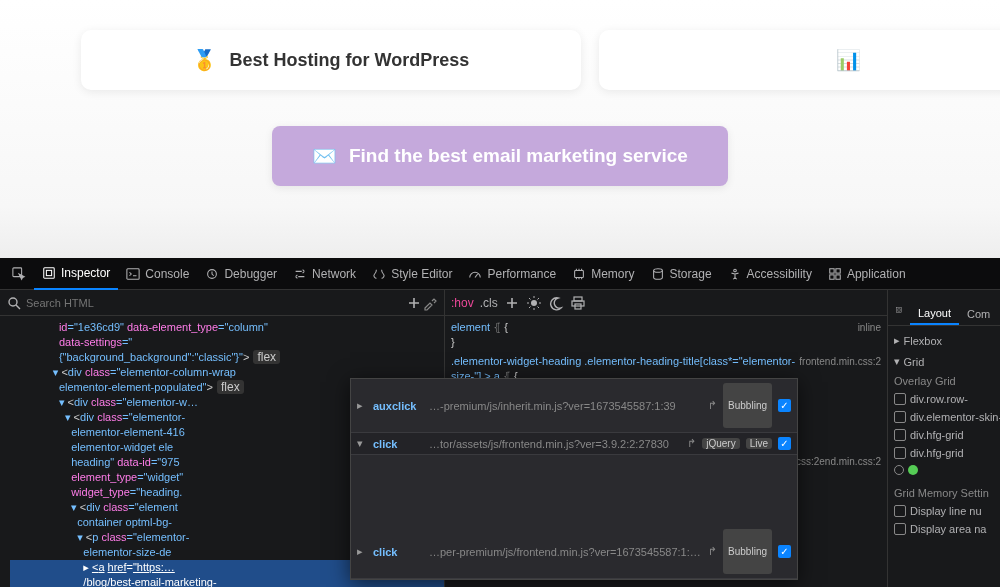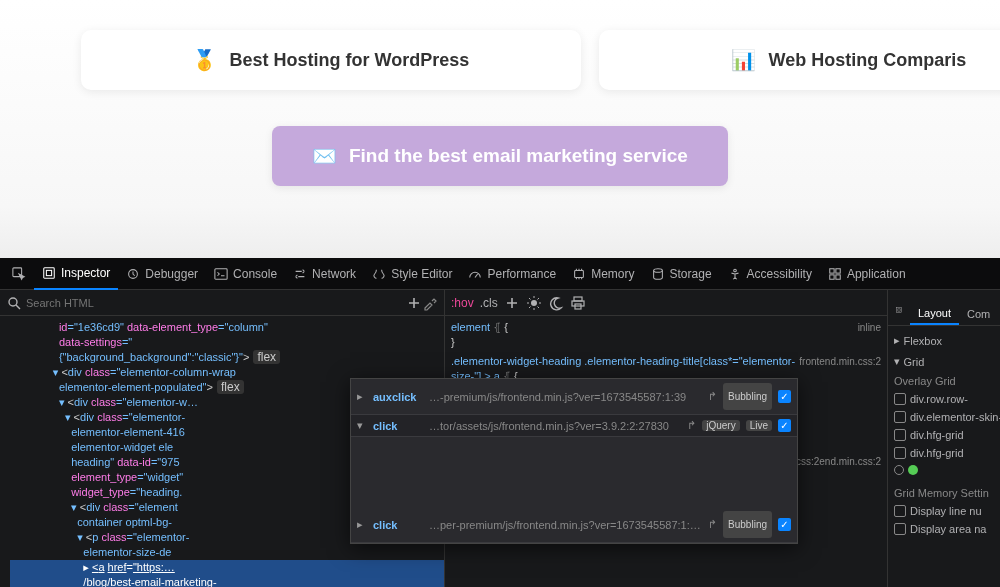--- a/index.html
+++ b/index.html
@@ -54,21 +54,21 @@
 .swatch { display:inline-block; width:10px; height:10px; border-radius:50%; background:#444; border:1px solid #888; margin-right:3px; vertical-align:middle; }
 
 
 .event-popup { position: absolute; left: 350px; top: 378px; width: 448px; background: #2a2a2e; border: 1px solid #444; box-shadow: 0 4px 20px rgba(0,0,0,0.6); font-size: 11px; z-index: 50; }
 .ev-row { display: flex; align-items: center; padding: 4px 6px; gap: 6px; border-bottom: 1px solid #3a3a3e; }
 .ev-row.dark { background:#232327; }
 .ev-arrow { color: #999; width:10px; }
 .ev-name { color: #75bfff; font-weight: bold; width: 50px; }
 .ev-src { color: #888; flex: 1; overflow: hidden; text-overflow: ellipsis; white-space: nowrap; }
 .goto { color:#888; }
-.ev-badge { background: #444; padding: 8px 5px; border-radius: 3px; color: #ccc; font-size:10px; }
+.ev-badge { background: #444; padding: 17px 5px; border-radius: 3px; color: #ccc; font-size:10px; }
 .ev-badge.small { padding: 0 4px; }
 .chk { width: 13px; height: 13px; background: #0a84ff; border-radius: 2px; display:flex; align-items:center; justify-content:center; color:#fff; font-size:10px; }
 .ev-code { padding: 6px 20px; color: #b98eff; background:#2a2a2e; }
 .ev-code .fn { color:#75bfff; }
 .ev-code .kw { color:#ff7de9; }
 
 
 .layout-tabs { display: flex; height: 24px; border-bottom: 1px solid #333; margin-top: 12px; }
 .layout-tab { padding: 0 8px; display:flex; align-items:center; color:#b1b1b3; font-size:11px; }
 .layout-tab.active { border-bottom: 2px solid #0a84ff; color:#fff; }
@@ -85,21 +85,20 @@
 <body>
 
 <div class="page-area">
   <div class="cards-row">
     <div class="card">
       <span class="emoji">🥇</span>
       <span>Best Hosting for WordPress</span>
     </div>
     <div class="card right">
       <span class="emoji">📊</span>
-      <span>Web Hosting Comparis</span>
     </div>
   </div>
   <div class="cta">
     <span class="emoji">✉️</span>
     <span>Find the best email marketing service</span>
   </div>
 </div>
 
 <div class="devtools">
   <div class="dt-tabs">
@@ -116,34 +115,34 @@
           <svg viewBox="0 0 16 16" fill="none" stroke="currentColor" stroke-width="1.2">
             <rect x="2" y="2" width="12" height="12" rx="1"></rect>
             <rect x="5" y="5" width="6" height="6"></rect>
           </svg>
         </span>
         <span>Inspector</span>
       </span>
     <span class="dt-tab">
         <span class="ic">
           <svg viewBox="0 0 16 16" fill="none" stroke="currentColor" stroke-width="1.2">
+            <rect x="1" y="2" width="14" height="12" rx="1"></rect>
+            <path d="M4 6l2 2-2 2M8 10h4"></path>
+          </svg>
+        </span>
+        <span>Console</span>
+      </span>
+    <span class="dt-tab">
+        <span class="ic">
+          <svg viewBox="0 0 16 16" fill="none" stroke="currentColor" stroke-width="1.2">
             <circle cx="8" cy="8" r="5"></circle>
             <path d="M8 5v3l2 2"></path>
           </svg>
         </span>
         <span>Debugger</span>
-      </span>
-    <span class="dt-tab">
-        <span class="ic">
-          <svg viewBox="0 0 16 16" fill="none" stroke="currentColor" stroke-width="1.2">
-            <rect x="1" y="2" width="14" height="12" rx="1"></rect>
-            <path d="M4 6l2 2-2 2M8 10h4"></path>
-          </svg>
-        </span>
-        <span>Console</span>
       </span>
     <span class="dt-tab">
         <span class="ic">
           <svg viewBox="0 0 16 16" fill="none" stroke="currentColor" stroke-width="1.2">
             <path d="M3 5h7M13 5l-2-2M13 5l-2 2M13 11H6M3 11l2 2M3 11l2-2"></path>
           </svg>
         </span>
         <span>Network</span>
       </span>
     <span class="dt-tab">
@@ -346,21 +345,21 @@
           </div>
       </div>
     </div>
   </div>
 </div>
 
 <div class="event-popup">
   <div class="ev-row">
     <span class="ev-arrow">▸</span>
     <span class="ev-name">auxclick</span>
-    <span class="ev-src">…-premium/js/frontend.min.js?ver=1673545587:1:39</span>
+    <span class="ev-src">…-premium/js/inherit.min.js?ver=1673545587:1:39</span>
     <span class="goto">↱</span>
     <span class="ev-badge">Bubbling</span>
     <span class="chk">✓</span>
   </div>
   <div class="ev-row dark">
     <span class="ev-arrow">▾</span>
     <span class="ev-name">click</span>
     <span class="ev-src">…tor/assets/js/frontend.min.js?ver=3.9.2:2:27830</span>
     <span class="goto">↱</span>
     <span class="ev-badge small">jQuery</span>

